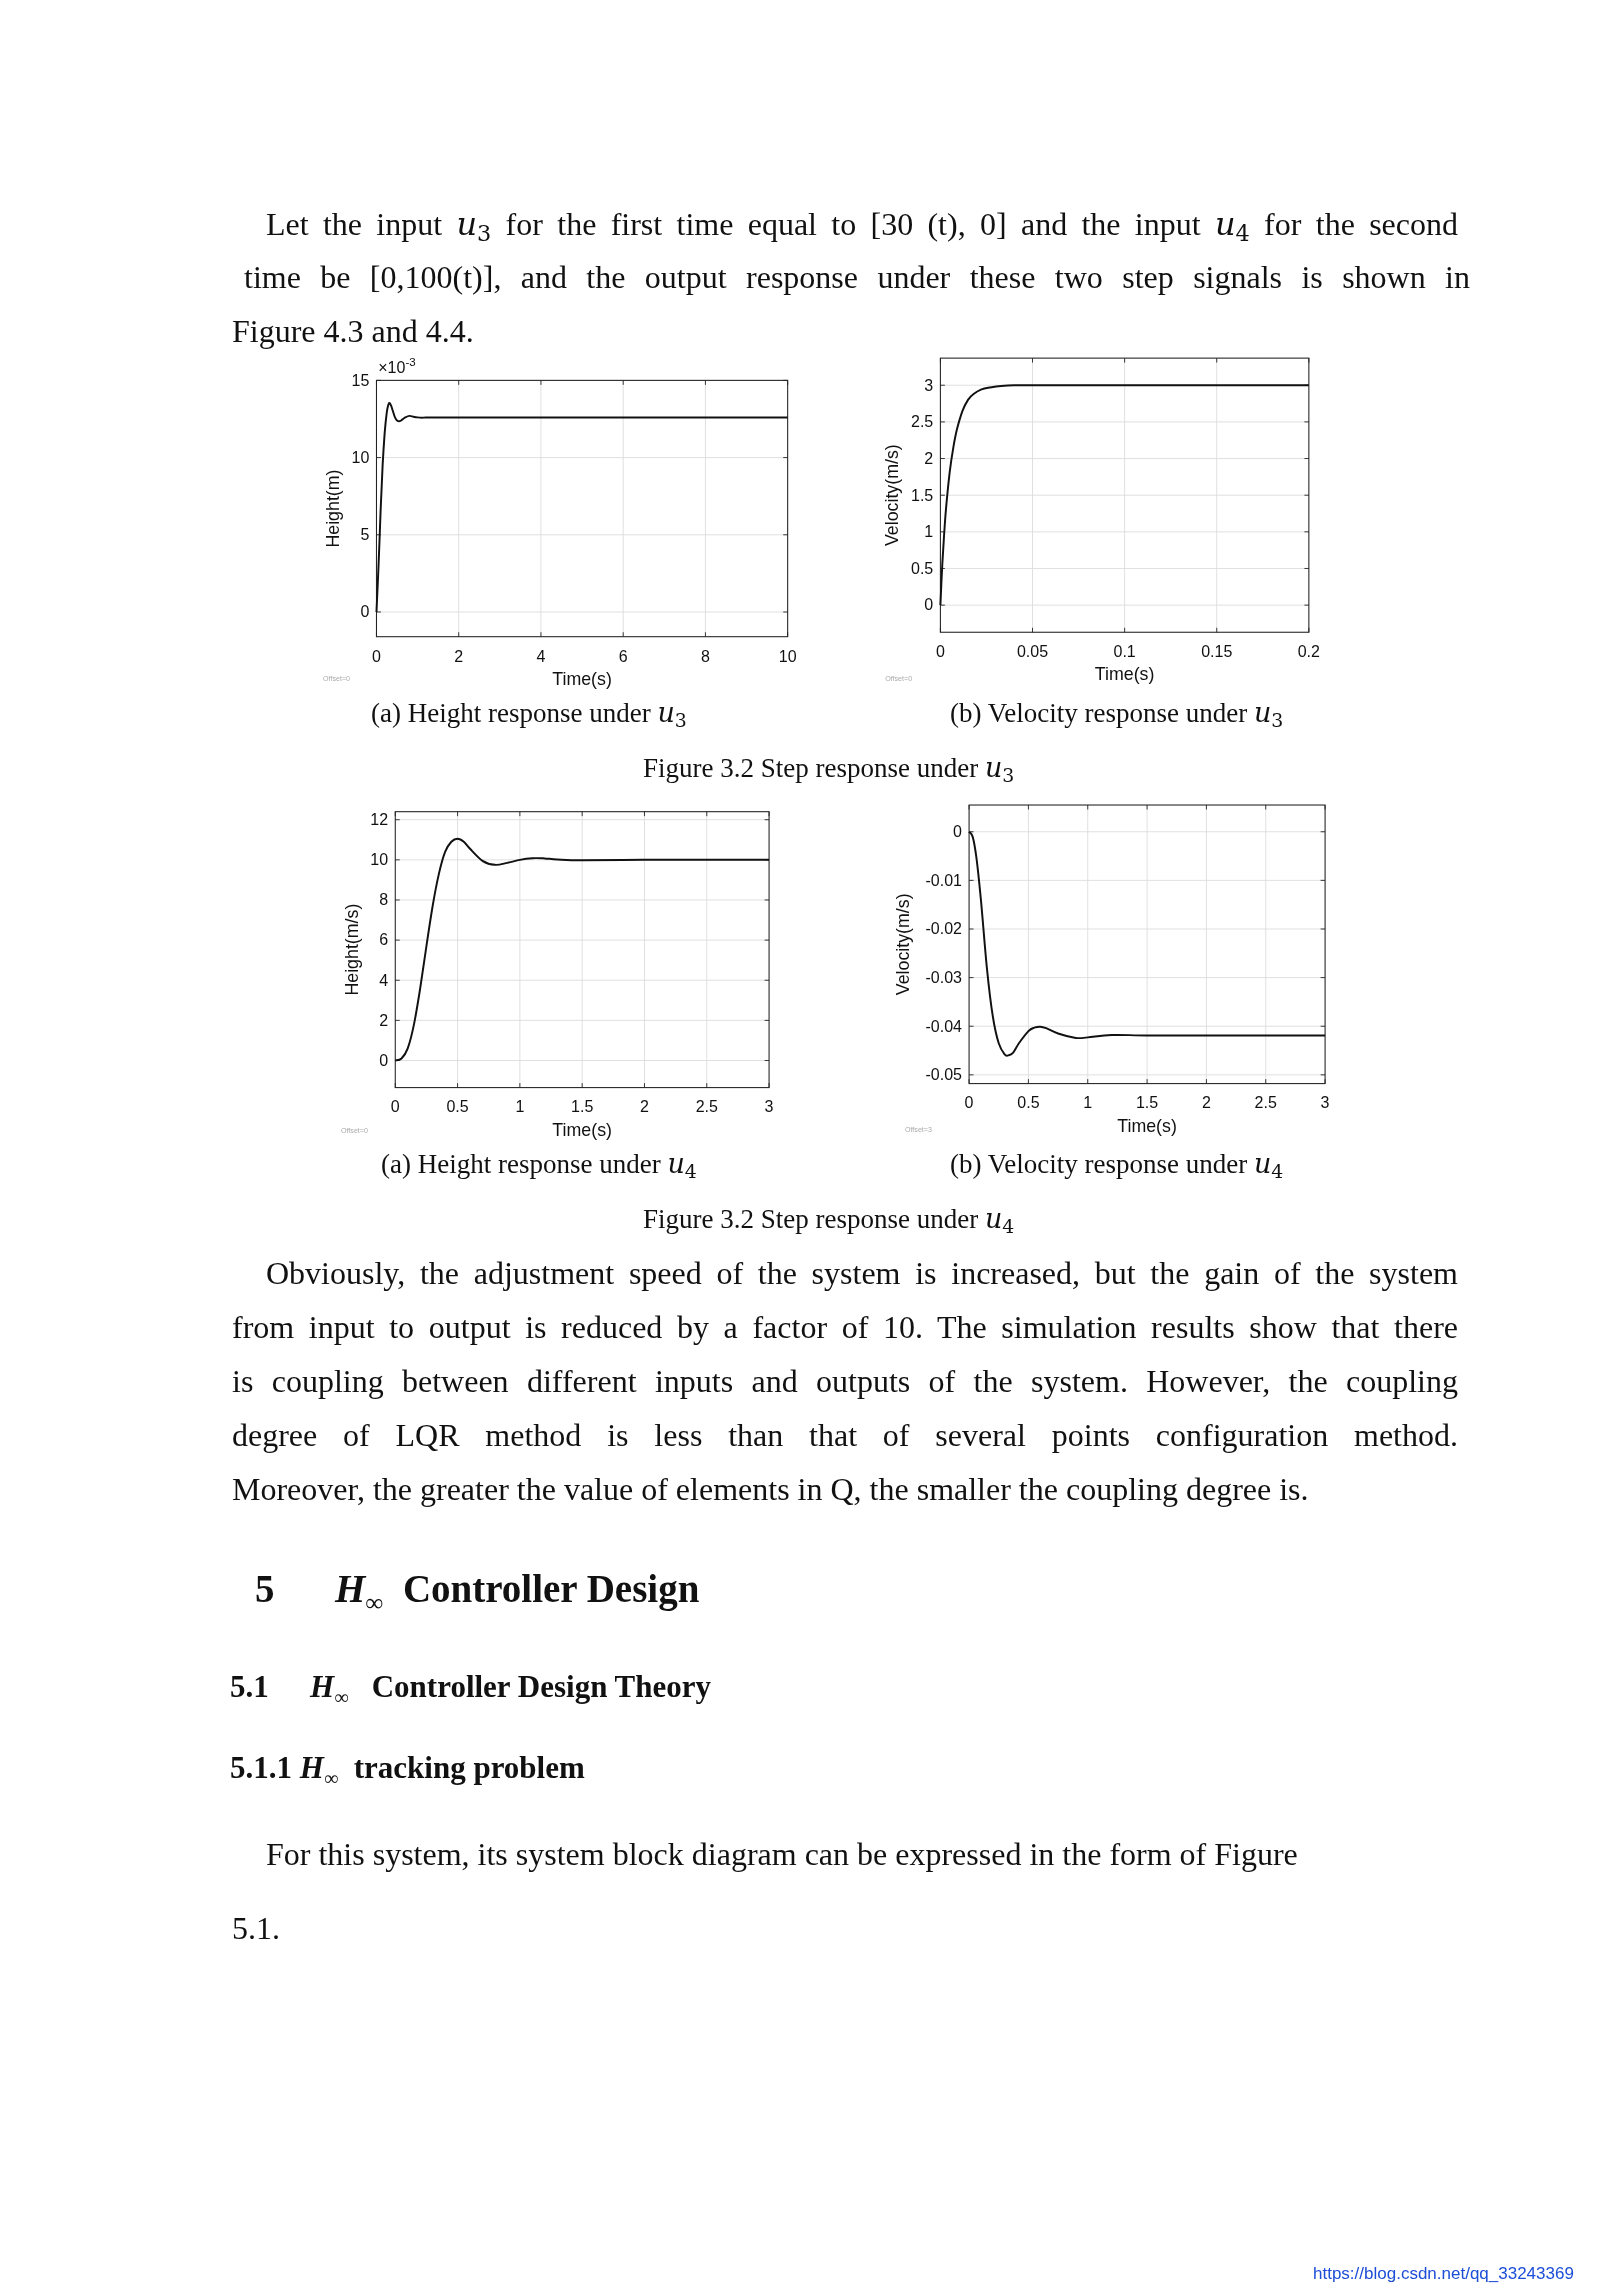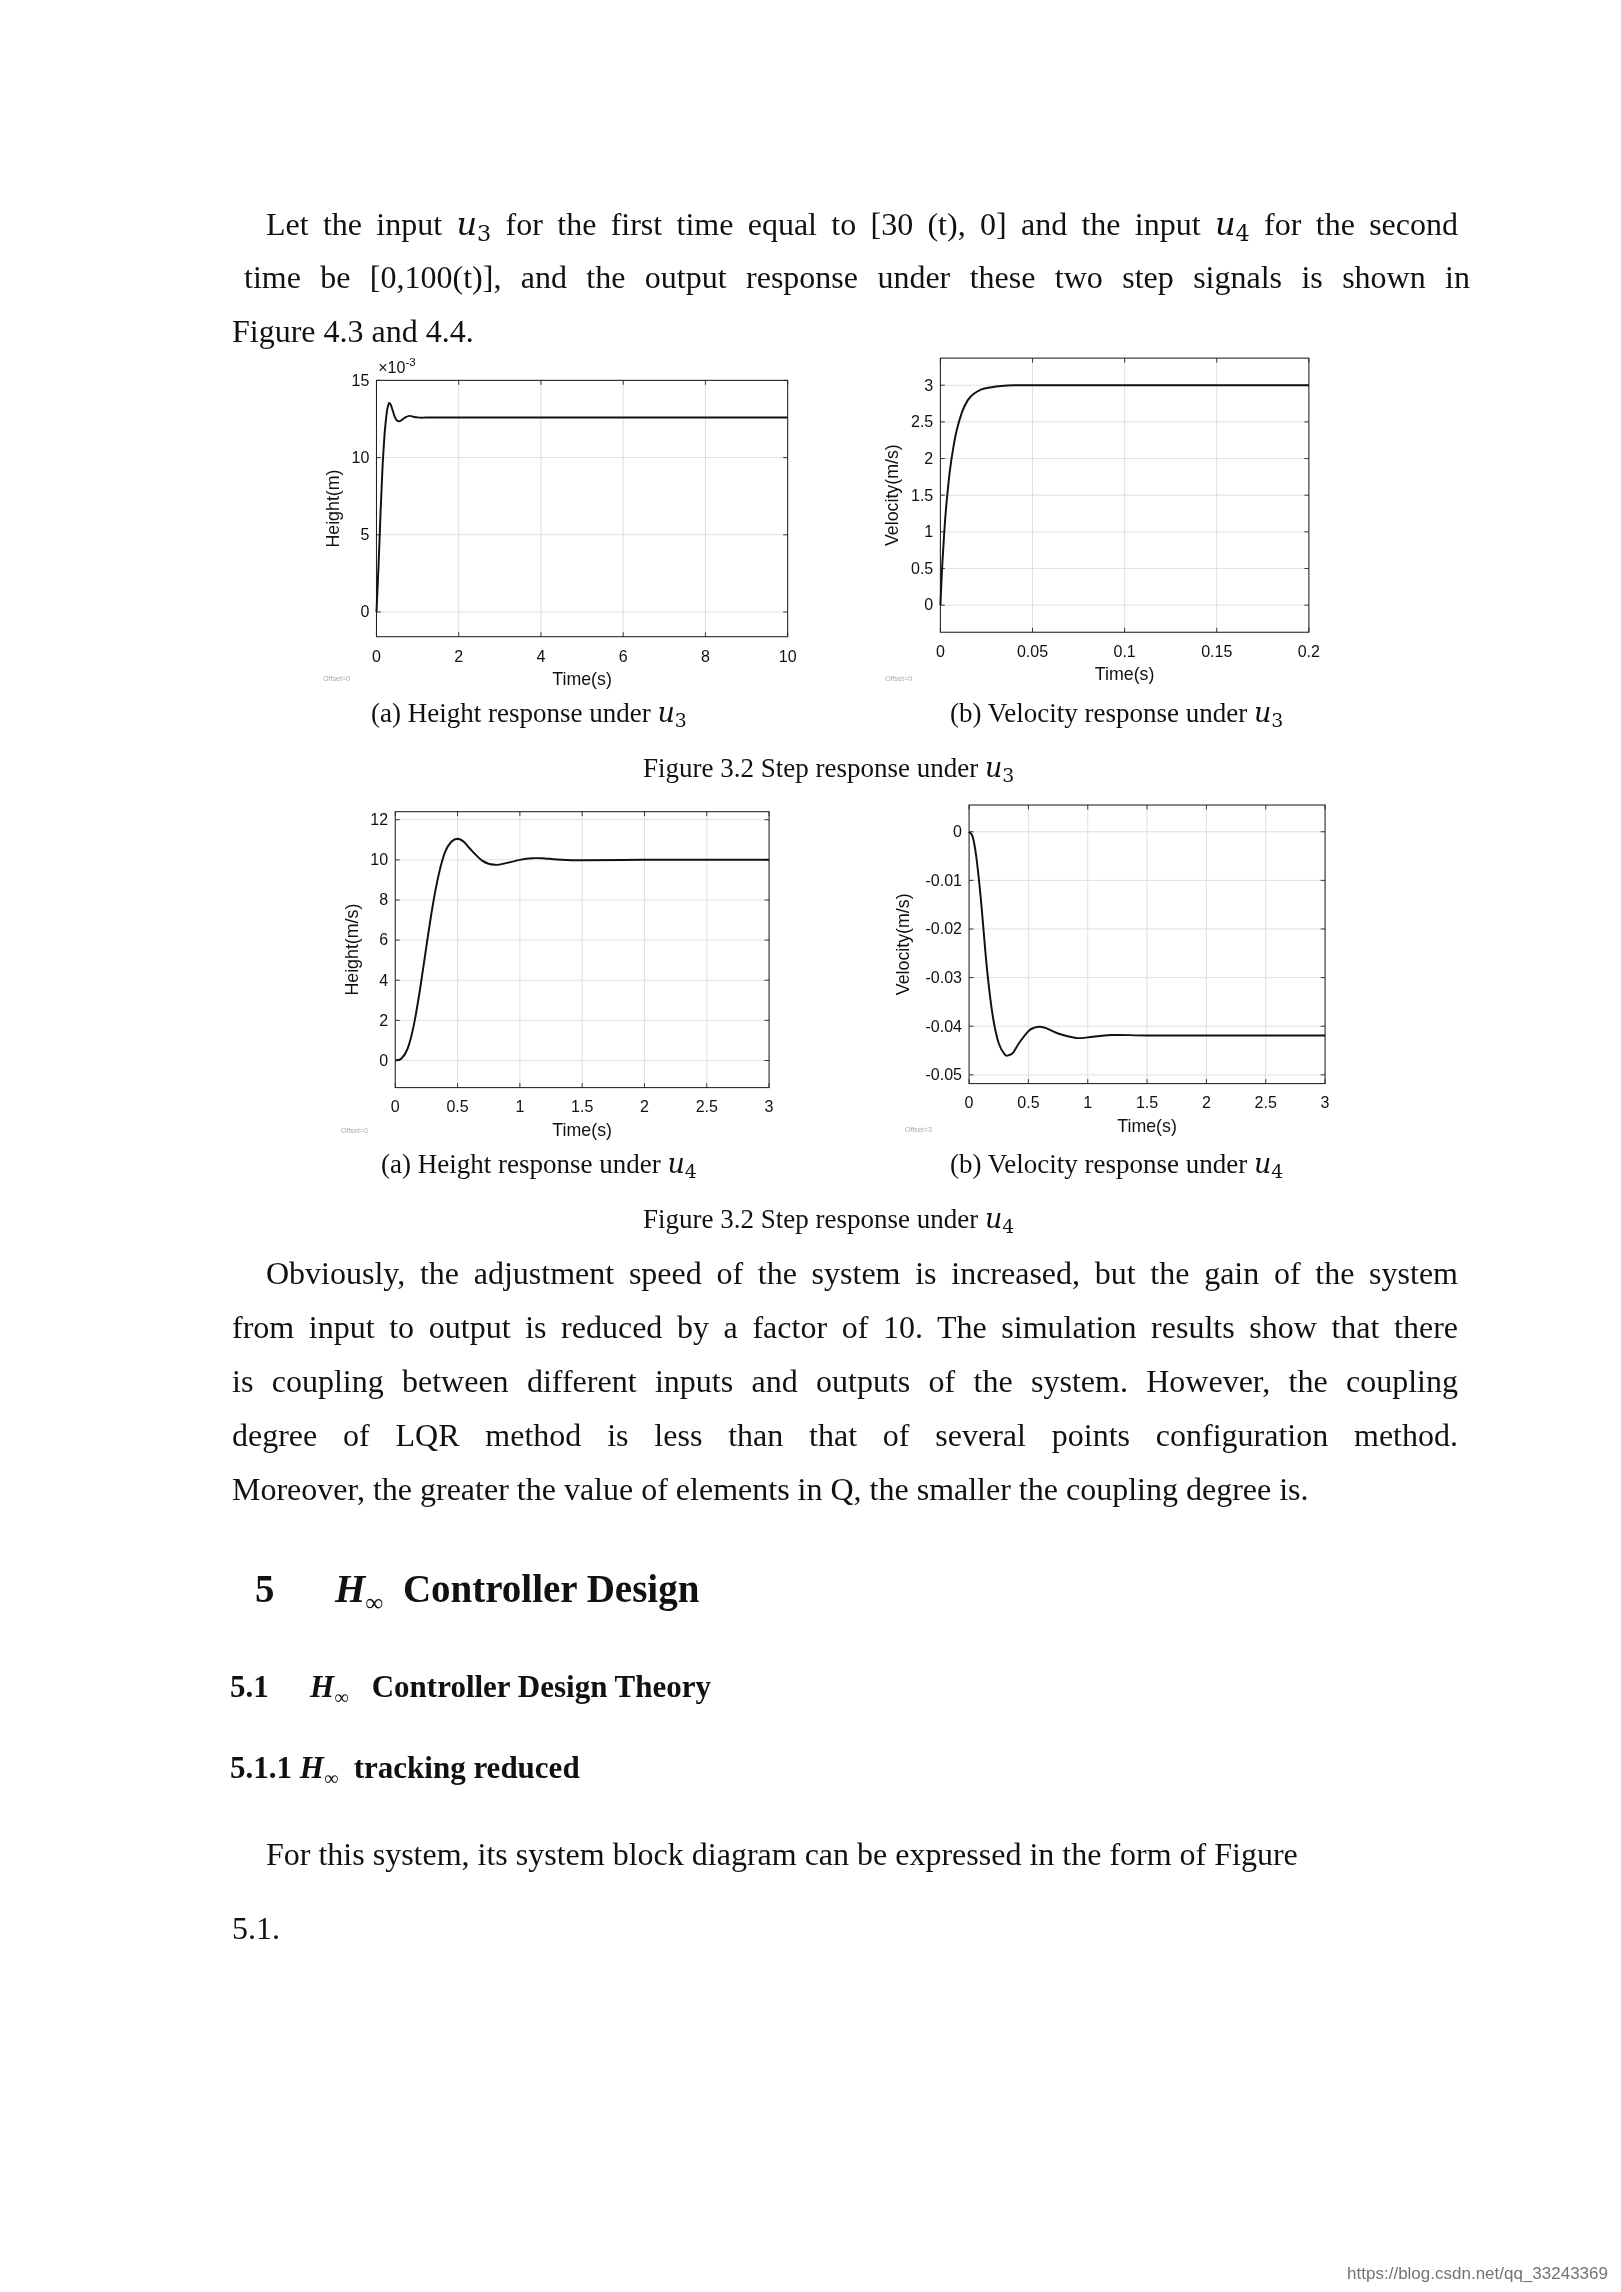--- a/index.html
+++ b/index.html
@@ -14,21 +14,21 @@
   .math sub { font-style: normal; font-size: 0.7em; vertical-align: -0.25em; }
   .caption { position: absolute; font-size: 27px; line-height: 32px; white-space: nowrap; }
   .h1 { position: absolute; left: 230px; font-size: 39px; font-weight: bold; white-space: nowrap; margin-left: 25px; }
   .h2 { position: absolute; left: 230px; font-size: 31px; font-weight: bold; white-space: nowrap; }
   .h3 { position: absolute; left: 230px; font-size: 31px; font-weight: bold; white-space: nowrap; }
   .hnum { display: inline-block; }
   .hinf { font-style: italic; }
   .hinf sub { font-style: normal; font-weight: normal; font-size: 0.65em; vertical-align: -0.35em; }
   svg text { font-family: "Liberation Sans", "DejaVu Sans", sans-serif; }
   .watermark { position: absolute; right: 0px; top: 2264px; font-family: "Liberation Sans", sans-serif;
-               font-size: 17px; color: #737373; white-space: nowrap; width: 285px; text-align: right; padding-right: 14px; }
+               font-size: 17px; color: #1d4ed8; white-space: nowrap; width: 285px; padding-right: 24px; }
 </style>
 </head>
 <body>
 
 <div>
   <div class="para-line indent justify" style="top:205px;">
     <span>Let the input </span><span class="math"><span>u</span><sub>3</sub></span><span> for the first time equal to [30 (t), 0] and the input </span><span class="math"><span>u</span><sub>4</sub></span><span> for the second</span>
   </div>
   <div class="para-line justify" style="top:258px;margin-left:12px;">time be [0,100(t)], and the output response under these two step signals is shown in</div>
   <div class="para-line" style="top:312px;">Figure 4.3 and 4.4.</div>
@@ -289,21 +289,21 @@
   <div class="para-line" style="top:1470px;">Moreover, the greater the value of elements in Q, the smaller the coupling degree is.</div>
 </div>
 
 <div class="h1" style="top:1566px;">
   <span class="hnum" style="width:80px;">5</span><span class="hinf"><span>H</span><sub>∞</sub></span>&nbsp;&nbsp;<span>Controller Design</span>
 </div>
 <div class="h2" style="top:1669px;">
   <span class="hnum" style="width:80px;">5.1</span><span class="hinf"><span>H</span><sub>∞</sub></span>&nbsp;&nbsp;&nbsp;<span>Controller Design Theory</span>
 </div>
 <div class="h3" style="top:1750px;">
-  <span class="hnum">5.1.1</span>&nbsp;<span class="hinf"><span>H</span><sub>∞</sub></span>&nbsp;&nbsp;<span>tracking reduced</span>
+  <span class="hnum">5.1.1</span>&nbsp;<span class="hinf"><span>H</span><sub>∞</sub></span>&nbsp;&nbsp;<span>tracking problem</span>
 </div>
 
 <div>
   <div class="para-line" style="top:1835px; left:266px;">For this system, its system block diagram can be expressed in the form of Figure</div>
   <div class="para-line" style="top:1889px;margin-top:20px;">5.1.</div>
 </div>
 
 <div class="watermark">https://blog.csdn.net/qq_33243369</div>
 
 

